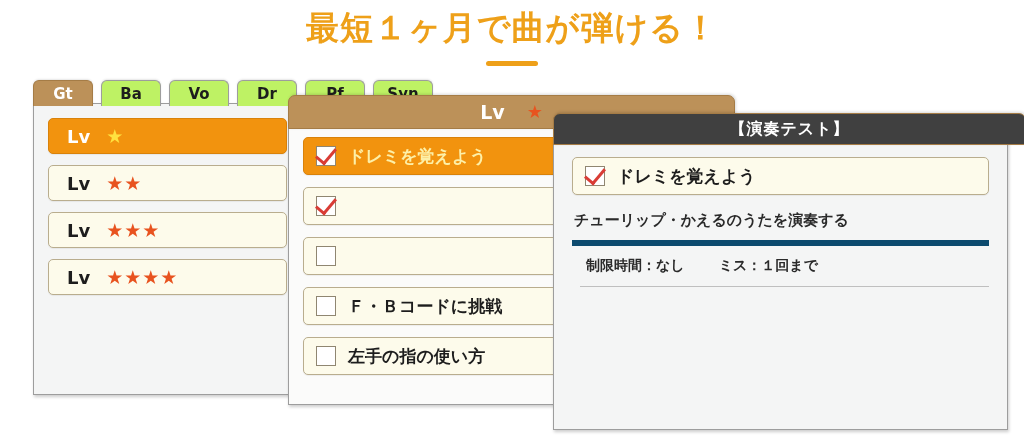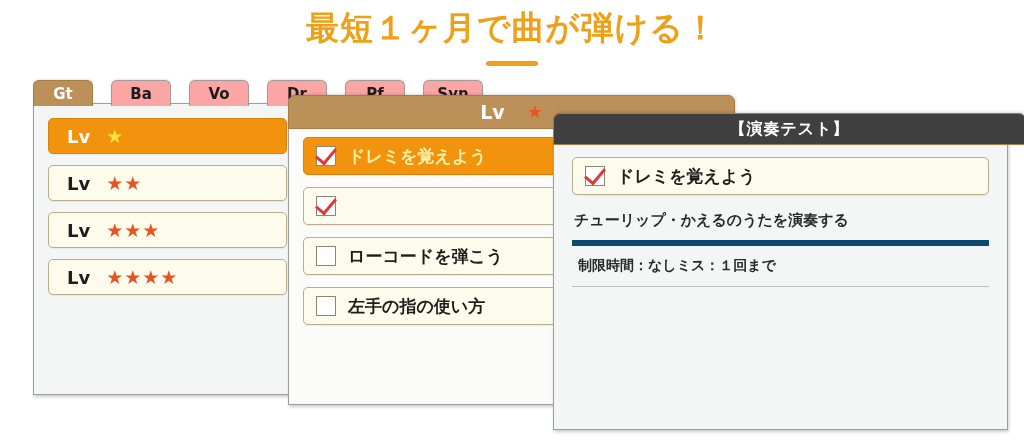--- a/index.html
+++ b/index.html
@@ -57,31 +57,31 @@
     width: 265px;
     height: 292px;
     z-index: 1;
   }
   .tab-strip {
     position: absolute;
     left: 33px;
     top: 80px;
     height: 26px;
     display: flex;
-    gap: 18px;
+    gap: 8px;
     z-index: 2;
   }
   .tab {
     width: 60px;
     height: 26px;
     box-sizing: border-box;
     border: 1px solid #9d9d9d;
     border-bottom: none;
     border-radius: 6px 6px 0 0;
-    background: #fca5a5;
+    background: #bef264;
     color: #1d1d1d;
     font-size: 15px;
     font-weight: bold;
     display: flex;
     align-items: center;
     justify-content: center;
     box-shadow: 0 -1px 2px rgba(0,0,0,0.10);
   }
   .tab.active {
     background: #bc9159;
@@ -272,25 +272,27 @@
   }
   .detail-objective {
     font-size: 15px;
     font-weight: bold;
     color: #2a2a2a;
     padding: 16px 2px 10px 2px;
     border-bottom: 6px solid #0c4a6e;
   }
   .detail-rules {
     display: flex;
+    gap: 34px;
     font-size: 14px;
     font-weight: bold;
     color: #2a2a2a;
     padding: 11px 6px 11px 6px;
     border-bottom: 1px solid #bfbfbf;
+    margin-left: 8px;
   }
   .detail-desc {
     padding: 12px 2px 0 2px;
     font-size: 13px;
     color: #4a4a4a;
     line-height: 1.72;
   }
   .detail-desc div { white-space: nowrap; }
 </style>
 </head>
@@ -351,21 +353,24 @@
   <div class="task-list">
     <div class="task-row selected">
       <span class="chk checked"></span>
       <span class="task-label">ドレミを覚えよう</span>
     </div>
     <div class="task-row">
       <span class="chk checked"></span>
     </div>
     <div class="task-row">
       <span class="chk"></span>
-      <span class="task-label">ローコードを弾こう</span>
+    </div>
+    <div class="task-row">
+      <span class="chk"></span>
+      <span class="task-label">Ｆ・Ｂコードに挑戦</span>
     </div>
     <div class="task-row">
       <span class="chk"></span>
       <span class="task-label">左手の指の使い方</span>
     </div>
   </div>
 </div>
 
 <div id="right-header">
   <span class="hdr-title">【演奏テスト】</span>

